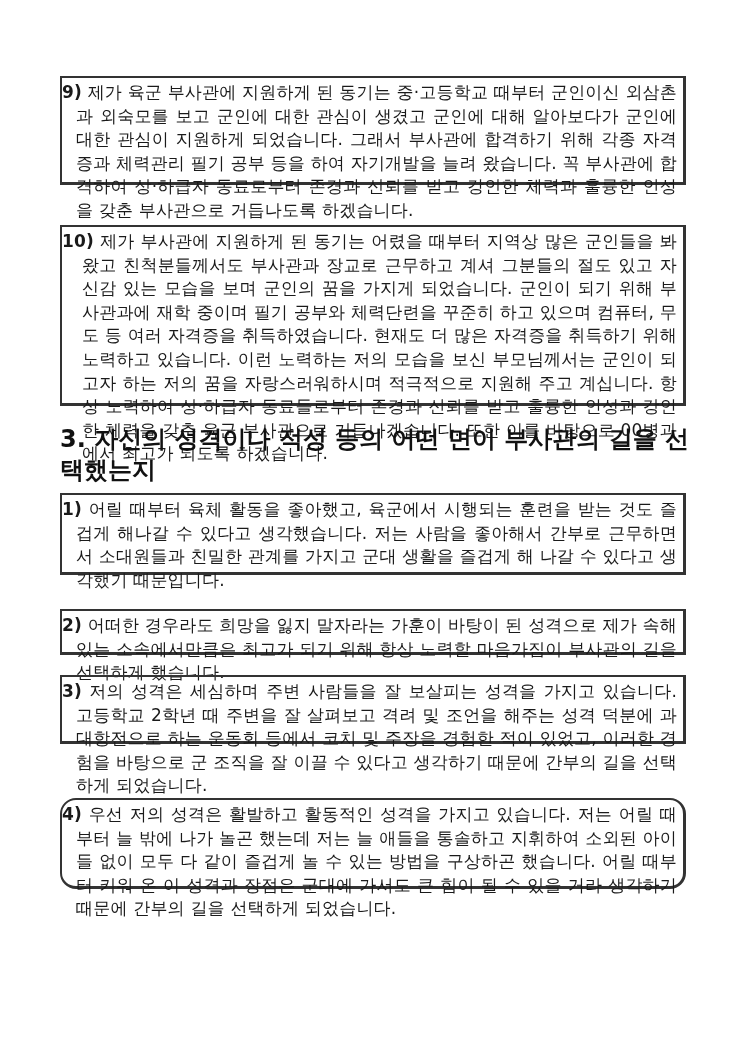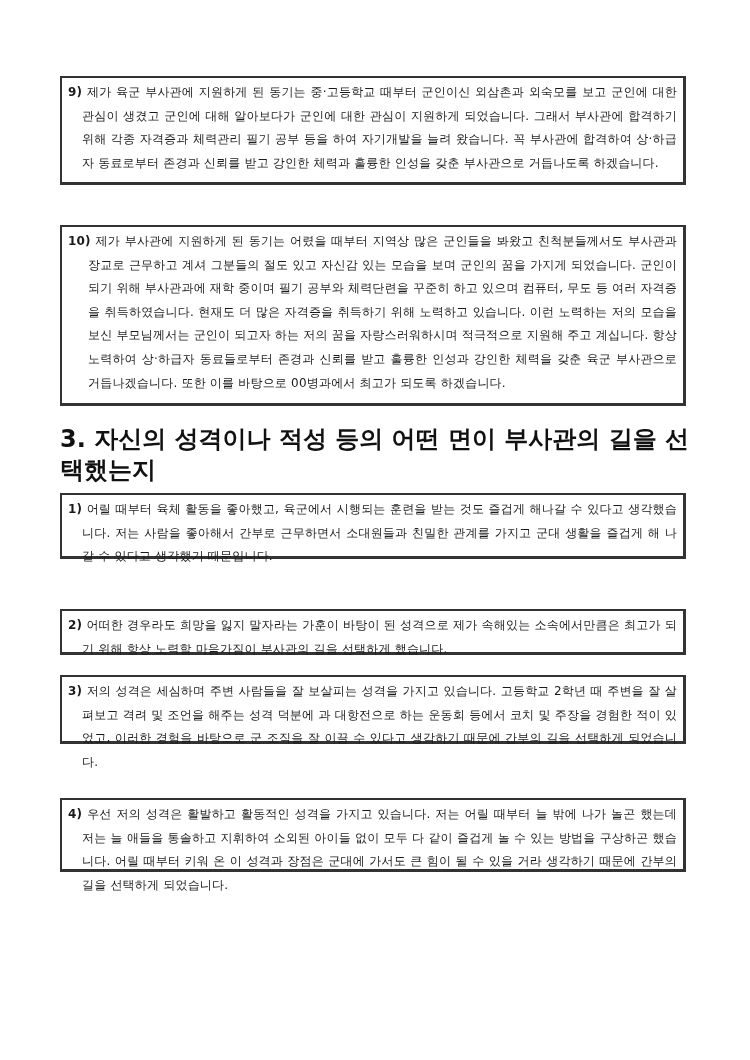--- a/index.html
+++ b/index.html
@@ -1,20 +1,20 @@
 <!DOCTYPE html>
 <html><head>
 <meta charset="utf-8">
 <style>
   html, body { margin:0; padding:0; background:#ffffff; }
   body { width:750px; height:1060px; position:relative; overflow:hidden;
          font-family:"DejaVu Sans", sans-serif; color:#1a1a1a; }
   .box { position:absolute; left:60px; width:626px; box-sizing:border-box;
          border:2px solid #333; border-right-width:3px; border-bottom-width:3px;
-         padding:3px 6px 3px 6px; font-size:12px; line-height:23.6px;
+         padding:3px 6px 3px 0; font-size:17px; line-height:23.6px;
          letter-spacing:0.2px; text-align:justify; }
   .box p { margin:0; text-indent:-14px; padding-left:14px; }
   .num { font-weight:bold; }
   .heading { position:absolute; left:60px; top:424px; width:640px;
              font-size:24px; font-weight:bold; line-height:31px; color:#111; }
   .heading .l2 { padding-left:24px; display:block; }
 </style>
 </head>
 <body>
 
@@ -23,27 +23,27 @@
 </div>
 
 <div class="box" style="top:225px;height:181px;">
   <p style="text-indent:-20px;padding-left:20px;"><span class="num">10)</span> <span>제가 부사관에 지원하게 된 동기는 어렸을 때부터 지역상 많은 군인들을 봐왔고 친척분들께서도 부사관과 장교로 근무하고 계셔 그분들의 절도 있고 자신감 있는 모습을 보며 군인의 꿈을 가지게 되었습니다. 군인이 되기 위해 부사관과에 재학 중이며 필기 공부와 체력단련을 꾸준히 하고 있으며 컴퓨터, 무도 등 여러 자격증을 취득하였습니다. 현재도 더 많은 자격증을 취득하기 위해 노력하고 있습니다. 이런 노력하는 저의 모습을 보신 부모님께서는 군인이 되고자 하는 저의 꿈을 자랑스러워하시며 적극적으로 지원해 주고 계십니다. 항상 노력하여 상·하급자 동료들로부터 존경과 신뢰를 받고 훌륭한 인성과 강인한 체력을 갖춘 육군 부사관으로 거듭나겠습니다. 또한 이를 바탕으로 00병과에서 최고가 되도록 하겠습니다.</span></p>
 </div>
 
 <div class="heading">
   <span>3. 자신의 성격이나 적성 등의 어떤 면이 부사관의 길을 선택했는지</span>
 </div>
 
-<div class="box" style="top:493px;height:66px;">
+<div class="box" style="top:493px;height:82px;">
   <p><span class="num">1)</span> <span>어릴 때부터 육체 활동을 좋아했고, 육군에서 시행되는 훈련을 받는 것도 즐겁게 해나갈 수 있다고 생각했습니다. 저는 사람을 좋아해서 간부로 근무하면서 소대원들과 친밀한 관계를 가지고 군대 생활을 즐겁게 해 나갈 수 있다고 생각했기 때문입니다.</span></p>
 </div>
 
 <div class="box" style="top:609px;height:46px;">
   <p><span class="num">2)</span> <span>어떠한 경우라도 희망을 잃지 말자라는 가훈이 바탕이 된 성격으로 제가 속해있는 소속에서만큼은 최고가 되기 위해 항상 노력할 마음가짐이 부사관의 길을 선택하게 했습니다.</span></p>
 </div>
 
 <div class="box" style="top:675px;height:69px;">
   <p><span class="num">3)</span> <span>저의 성격은 세심하며 주변 사람들을 잘 보살피는 성격을 가지고 있습니다. 고등학교 2학년 때 주변을 잘 살펴보고 격려 및 조언을 해주는 성격 덕분에 과 대항전으로 하는 운동회 등에서 코치 및 주장을 경험한 적이 있었고, 이러한 경험을 바탕으로 군 조직을 잘 이끌 수 있다고 생각하기 때문에 간부의 길을 선택하게 되었습니다.</span></p>
 </div>
 
-<div class="box" style="top:798px;height:74px;">
+<div class="box" style="top:798px;height:91px;border-radius:16px;">
   <p><span class="num">4)</span> <span>우선 저의 성격은 활발하고 활동적인 성격을 가지고 있습니다. 저는 어릴 때부터 늘 밖에 나가 놀곤 했는데 저는 늘 애들을 통솔하고 지휘하여 소외된 아이들 없이 모두 다 같이 즐겁게 놀 수 있는 방법을 구상하곤 했습니다. 어릴 때부터 키워 온 이 성격과 장점은 군대에 가서도 큰 힘이 될 수 있을 거라 생각하기 때문에 간부의 길을 선택하게 되었습니다.</span></p>
 </div>
 
 </body></html>

